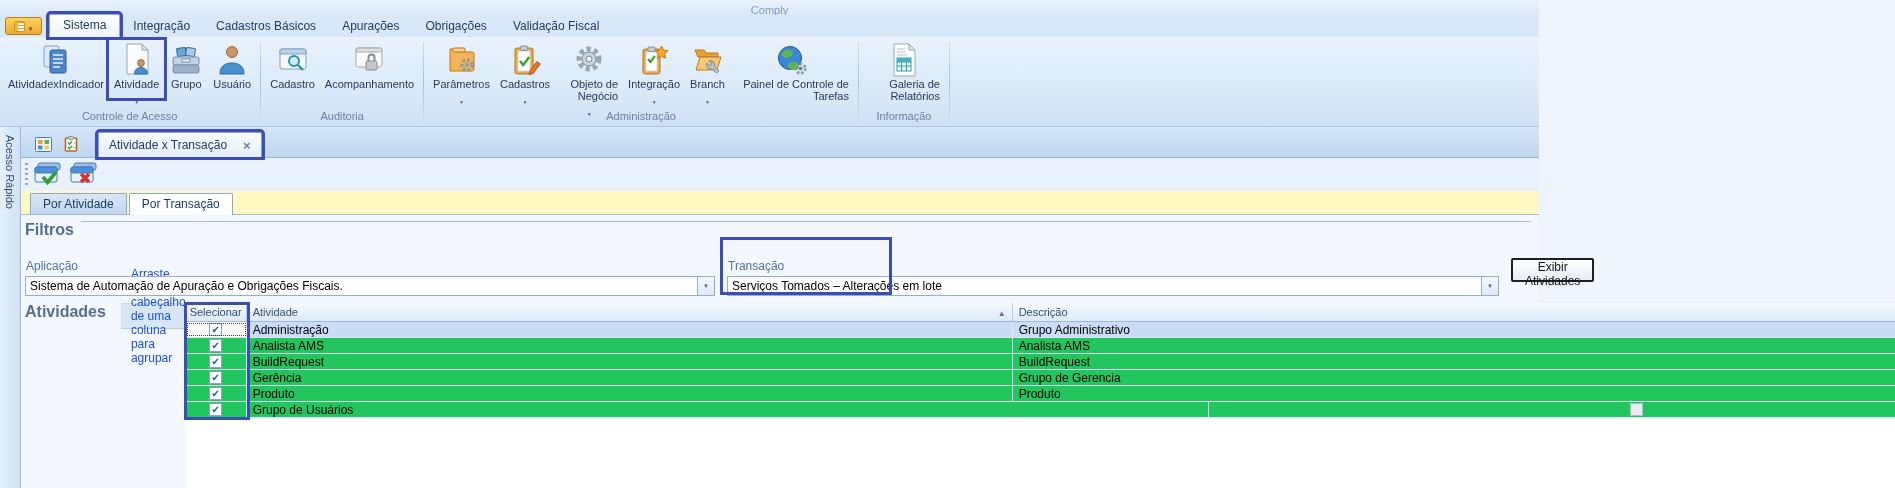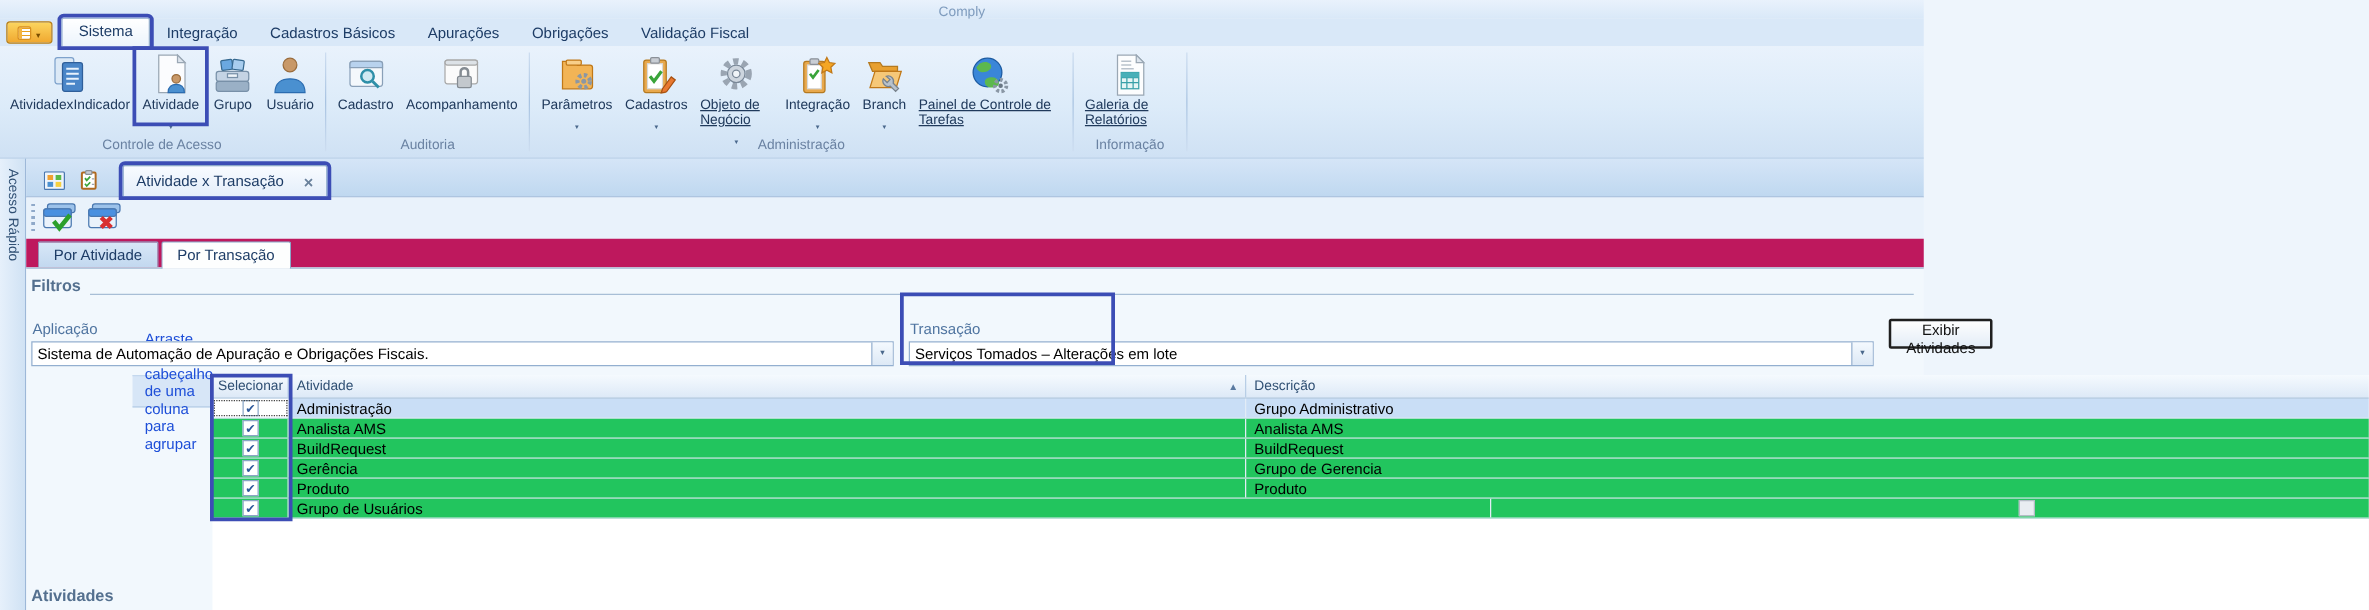--- a/index.html
+++ b/index.html
@@ -32,22 +32,22 @@
   
   .ribbon { height:90px; background:linear-gradient(#e9f2fc,#dcebf9 55%,#cfe1f4);
     border-bottom:1px solid #adc8e4; display:flex; }
   .rgroup { display:flex; flex-direction:column; }
   .rgroup-buttons { flex:1; display:flex; align-items:flex-start; padding:3px 3px 0; }
   .rgroup-label { height:16px; text-align:center; font-size:11px; color:#6a82a2; padding-bottom:2px; }
   .rsep { width:1px; margin:5px 1px; background:linear-gradient(#cdddf0,#a8c3e1,#cdddf0); }
   .rfill { flex:1; }
   .rbtn { display:flex; flex-direction:column; align-items:center; padding:1px 5px; cursor:default; }
   .rbtn .icon32 { width:34px; height:37px; display:flex; align-items:center; justify-content:center; }
-  .rlabel { font-size:11px; line-height:12px; color:#203a5c; text-align:left; white-space:nowrap; }
-  .rlabel.wrap { white-space:normal;text-decoration:underline; }
+  .rlabel { font-size:11px; line-height:12px; color:#203a5c; text-align:right; white-space:nowrap; }
+  .rlabel.wrap { white-space:normal; }
   .w-objeto { max-width:58px; } .w-painel { max-width:114px; } .w-galeria { max-width:72px; }
   .rbtn .caret { height:7px; } .rbtn .caret::after { content:"▼"; font-size:5px; color:#4a688c; }
 
   
   .main { flex:1; display:flex; min-height:0; }
   .quick { width:21px; border-right:1px solid #9db8d8; background:linear-gradient(90deg,#e6f0fb,#d0e2f4); }
   .quick-label { writing-mode:vertical-rl; font-size:11px; color:#2f4f73; padding:8px 0 0 4px; white-space:nowrap; }
   .right { flex:1; display:flex; flex-direction:column; min-width:0; }
 
   
@@ -58,28 +58,28 @@
     background:linear-gradient(#f8fbff,#e4eefa); border:1px solid #8ca8c8; border-bottom:0;
     border-radius:2px 2px 0 0; font-size:12px; color:#1d3c66; }
   .doc-close::after { content:"×"; font-weight:bold; font-size:13px; color:#69809b; }
 
   
   .toolbar { height:33px; display:flex; align-items:center; padding-left:4px; gap:5px; background:#e9f2fb; }
   .grip { width:3px; height:24px; background:repeating-linear-gradient(#8fa9c9 0 2px, transparent 2px 5px); }
   .tool-btn { display:inline-flex; padding:1px; }
 
   
-  .viewtabs { height:23px; display:flex; align-items:flex-end; padding-left:9px; background:#be185d; }
+  .viewtabs { height:23px; display:flex; align-items:flex-end; padding-left:9px; background:#fef9c3; }
   .vtab { padding:3px 12px; font-size:12px; color:#1d3c66; border:1px solid #8ca8c8; border-bottom:0;
     border-radius:2px 2px 0 0; background:linear-gradient(#d8e7f7,#c2d8ef); margin-right:2px; }
   .vtab.active { background:#fdfefe; position:relative; z-index:2; margin-bottom:-1px; padding-bottom:4px; }
 
   
   .page { flex:1; border-top:1px solid #a0b8d2; background:#f2f8fd; display:flex; flex-direction:column; min-height:0; }
-  .groupbox-caption { display:flex; align-items:flex-end; font-size:13px; font-weight:bold; color:#54708f; }
+  .groupbox-caption { display:flex; align-items:flex-start; font-size:16px; font-weight:bold; color:#54708f; }
   .groupbox-caption::after { content:""; flex:1; border-top:1px solid #a8bed6; margin-left:7px; }
 
   .filters-section { padding:6px 8px 0 4px; }
   .filters-row { position:relative; height:58px; margin-top:4px; }
   .field-group { position:absolute; top:16px; }
   .fg-aplicacao { left:0; width:690px; }
   .fg-transacao { left:702px; width:772px; }
   .field-label { font-size:12px; color:#4f74a0; margin:0 0 3px 1px; }
   .combo { height:20px; background:#fff; border:1px solid #93afd0; display:flex; }
   .combo-value { flex:1; font-size:12px; padding:2px 4px 0; color:#000; white-space:nowrap; overflow:hidden; }

